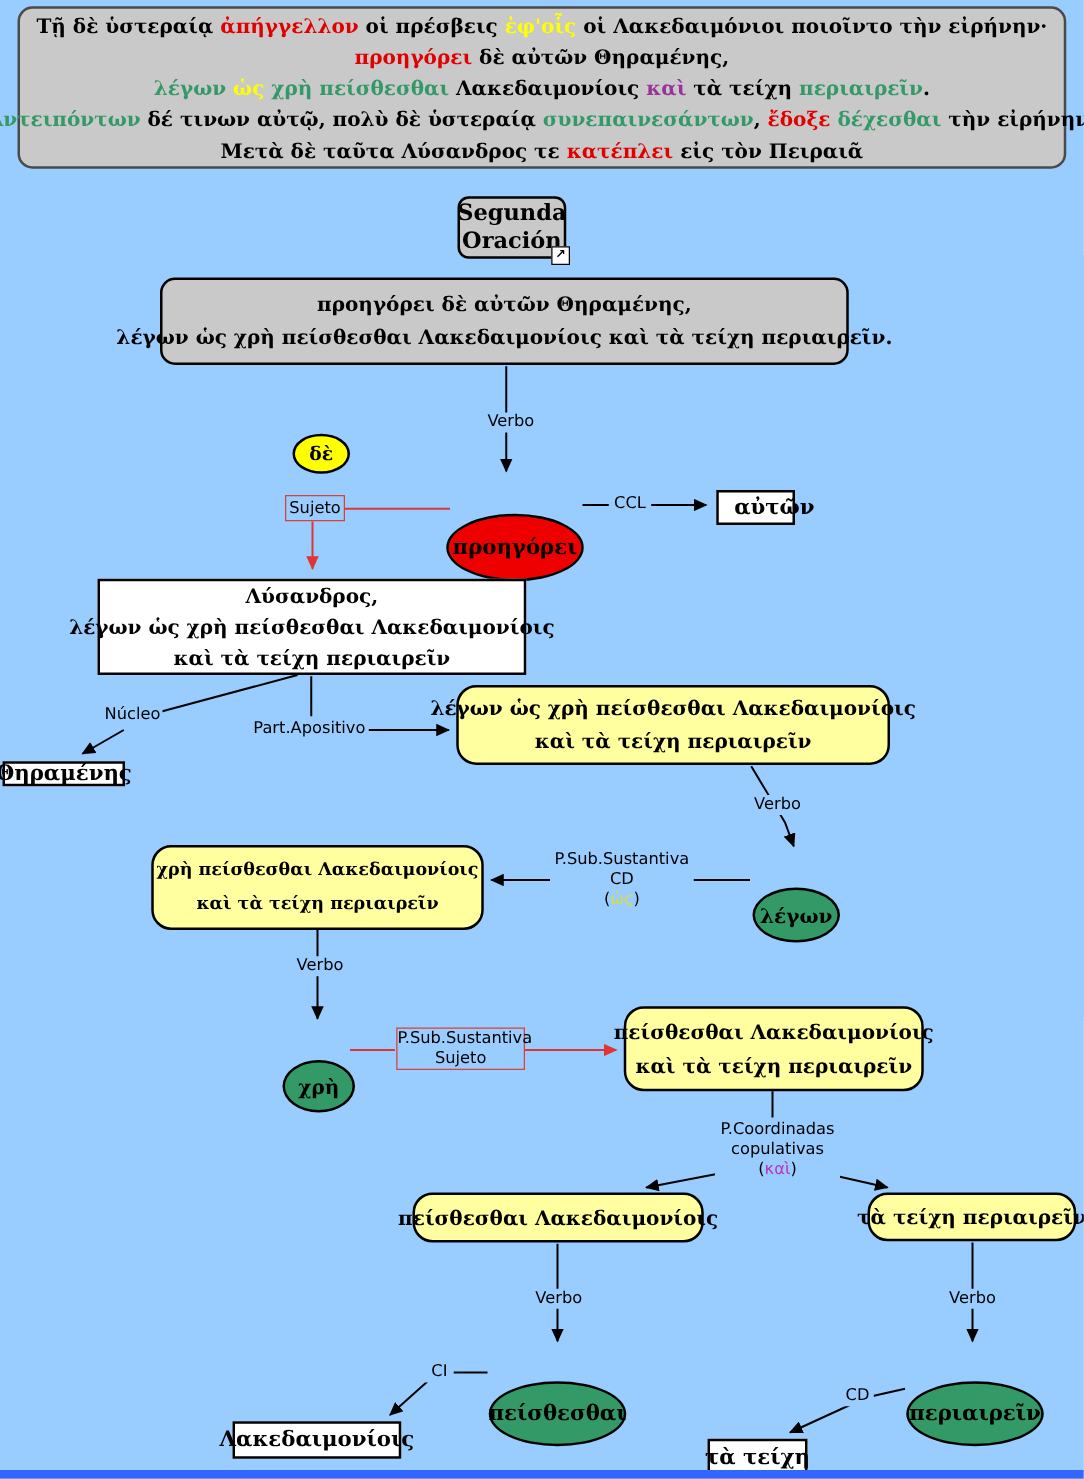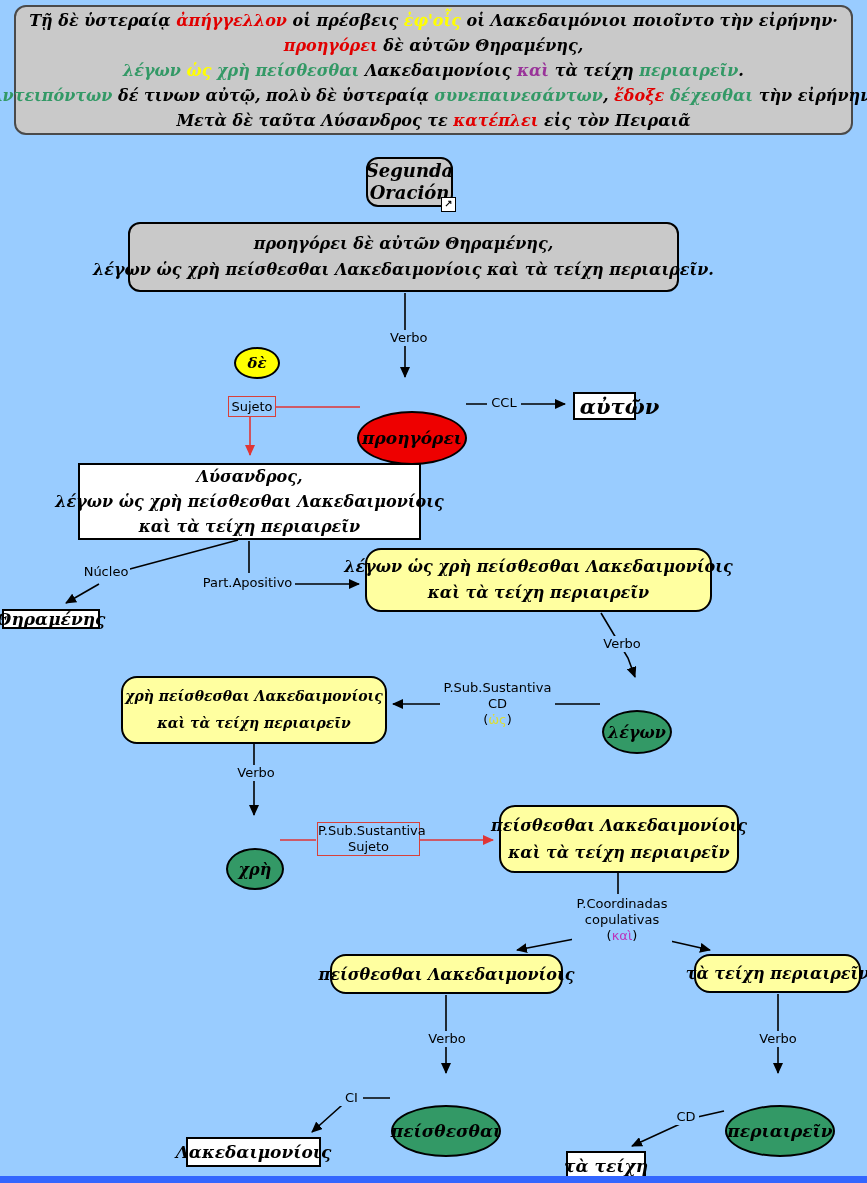--- a/index.html
+++ b/index.html
@@ -6,21 +6,20 @@
   .canvas{
     position:relative;width:867px;height:1183px;background:#99ccff;
     overflow:hidden;font-family:"DejaVu Sans",sans-serif;color:#000;
   }
   .overlay{position:absolute;left:0;top:0;z-index:1;}
   .node{
     position:absolute;box-sizing:border-box;z-index:2;
     border:2px solid #000;background:#fff;
     display:flex;flex-direction:column;justify-content:center;align-items:center;
     text-align:center;
-    font-style:italic;
   }
   .greek{font-family:"DejaVu Serif",serif;font-weight:bold;color:#000;}
   .greek div, .greek span{white-space:nowrap;}
   .rounded{border-radius:12px;}
   .rounded-lg{border-radius:16px;}
   .gray{background:#c9c9c9;}
   .graybrd{border-color:#4a4a4a;}
   .yellowbox{background:#ffffa0;}
   .whitebox{background:#ffffff;}
   .ellipse{border-radius:50%;margin-top:28px;}
@@ -78,40 +77,40 @@
   </svg>
 
   <div class="node gray graybrd rounded greek" style="left:14px;top:5px;width:839px;height:130px;font-size:16px;line-height:25px;">
     <div class="hline"><span style="color:#000000">Τῇ δὲ ὑστεραίᾳ </span><span style="color:#e10000">ἀπήγγελλον</span><span style="color:#000000"> οἱ πρέσβεις </span><span style="color:#ffff00">ἐφ'οἷς</span><span style="color:#000000"> οἱ Λακεδαιμόνιοι ποιοῖντο τὴν εἰρήνην·</span></div>
     <div class="hline"><span style="color:#e10000">προηγόρει</span><span style="color:#000000"> δὲ αὐτῶν Θηραμένης,</span></div>
     <div class="hline"><span style="color:#339966">λέγων </span><span style="color:#ffff00">ὡς</span><span style="color:#339966"> χρὴ πείσθεσθαι</span><span style="color:#000000"> Λακεδαιμονίοις </span><span style="color:#993399">καὶ</span><span style="color:#000000"> τὰ τείχη </span><span style="color:#339966">περιαιρεῖν</span><span style="color:#000000">.</span></div>
     <div class="hline"><span style="color:#339966">Ἀντειπόντων</span><span style="color:#000000"> δέ τινων αὐτῷ, πολὺ δὲ ὑστεραίᾳ </span><span style="color:#339966">συνεπαινεσάντων</span><span style="color:#000000">, </span><span style="color:#e10000">ἔδοξε</span><span style="color:#339966"> δέχεσθαι</span><span style="color:#000000"> τὴν εἰρήνην.</span></div>
     <div class="hline"><span style="color:#000000">Μετὰ δὲ ταῦτα Λύσανδρος τε </span><span style="color:#e10000">κατέπλει</span><span style="color:#000000"> εἰς τὸν Πειραιᾶ</span></div>
   </div>
 
-  <div class="node gray rounded greek" style="left:366px;top:157px;width:87px;height:50px;font-size:18px;line-height:22px;">
+  <div class="node gray rounded greek" style="left:366px;top:157px;width:87px;height:50px;font-size:18px;line-height:22px;border-radius:9px;">
     <div>Segunda</div>
     <div>Oración</div>
     <div class="link-icon">↗</div>
   </div>
 
   <div class="node gray rounded greek" style="left:128px;top:222px;width:551px;height:70px;font-size:16px;line-height:26px;">
     <div>προηγόρει δὲ αὐτῶν Θηραμένης,</div>
     <div>λέγων ὡς χρὴ πείσθεσθαι Λακεδαιμονίοις καὶ τὰ τείχη περιαιρεῖν.</div>
   </div>
 
   <div class="node ellipse ell-yellow greek" style="left:234px;top:319px;width:46px;height:32px;font-size:15px;">
     <span>δὲ</span>
   </div>
 
   <div class="node ellipse ell-red greek" style="left:357px;top:383px;width:110px;height:54px;font-size:17px;">
     <span>προηγόρει</span>
   </div>
 
-  <div class="node whitebox greek" style="left:573px;top:392px;width:63px;height:28px;font-size:21px;padding-left:30px;">
+  <div class="node whitebox greek" style="left:573px;top:392px;width:63px;height:28px;font-size:17px;padding-left:30px;">
     <span>αὐτῶν</span>
   </div>
 
   <div class="node whitebox greek" style="left:78px;top:463px;width:343px;height:77px;font-size:16px;line-height:25px;">
     <div>Λύσανδρος,</div>
     <div>λέγων ὡς χρὴ πείσθεσθαι Λακεδαιμονίοις</div>
     <div>καὶ τὰ τείχη περιαιρεῖν</div>
   </div>
 
   <div class="node whitebox greek" style="left:2px;top:609px;width:98px;height:20px;font-size:17px;">

